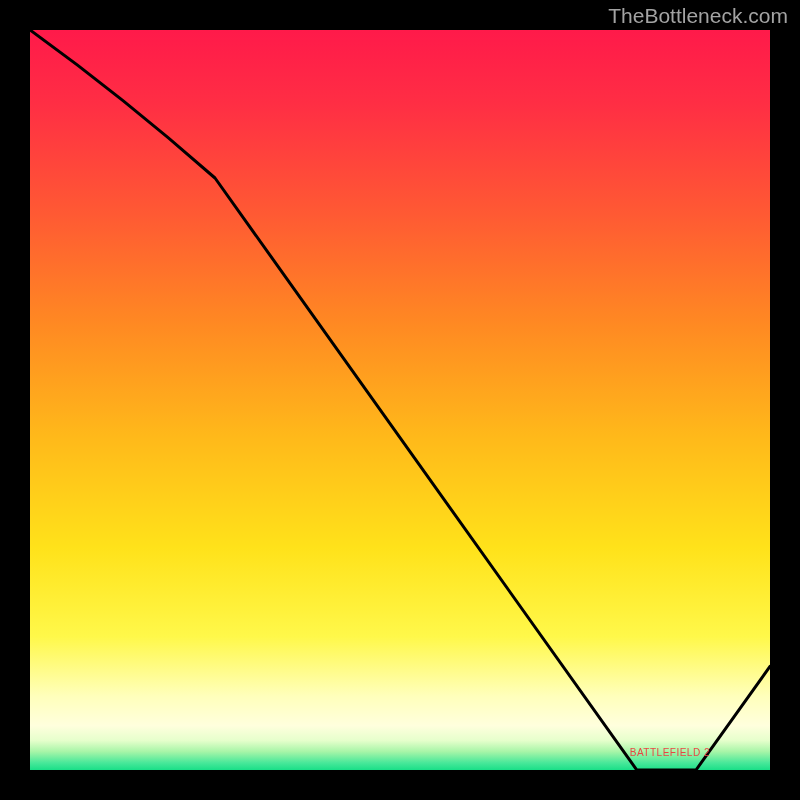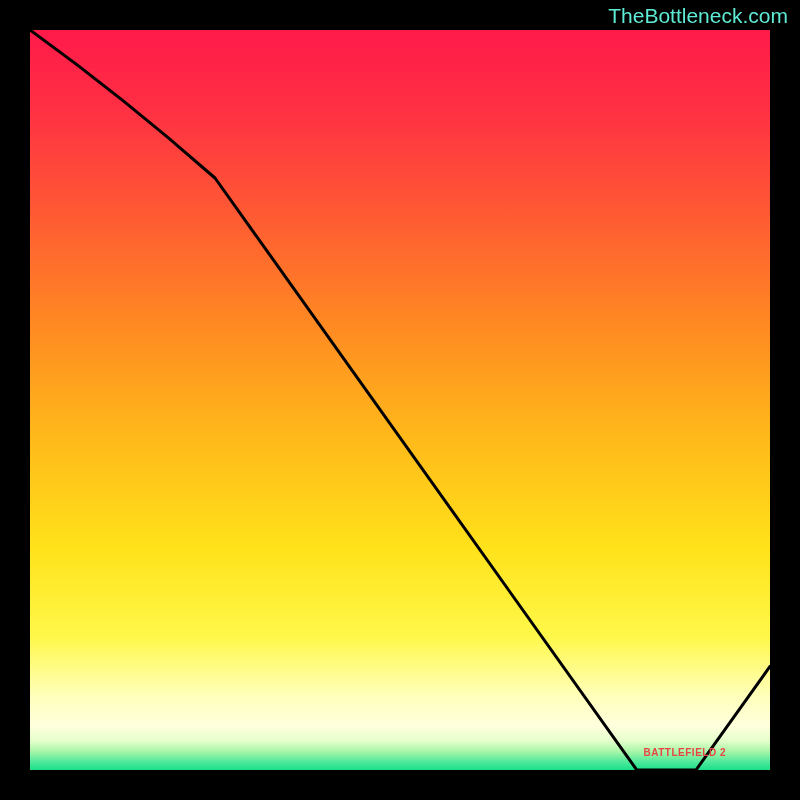--- a/index.html
+++ b/index.html
@@ -8,44 +8,44 @@
     height: 800px;
     background: #000;
     font-family: Arial, sans-serif;
     position: relative;
     overflow: hidden;
   }
   .watermark {
     position: absolute;
     top: 4px;
     right: 12px;
-    color: #5eead4;
+    color: #a3a3a3;
     font-size: 21px;
     font-weight: normal;
     z-index: 10;
   }
   .chart-wrap {
     position: absolute;
     top: 30px;
     left: 30px;
     width: 740px;
     height: 740px;
   }
   svg {
     display: block;
     width: 100%;
     height: 100%;
   }
   .bottom-label {
     position: absolute;
     bottom: 42px;
-    right: 74px;
+    right: 90px;
     color: #e94444;
     font-size: 10px;
-    font-weight: bold;
+    font-weight: normal;
     letter-spacing: 0.5px;
     font-family: Arial, sans-serif;
     text-transform: uppercase;
     z-index: 5;
   }
 </style>
 </head>
 <body>
 
 <div class="watermark">TheBottleneck.com</div>

